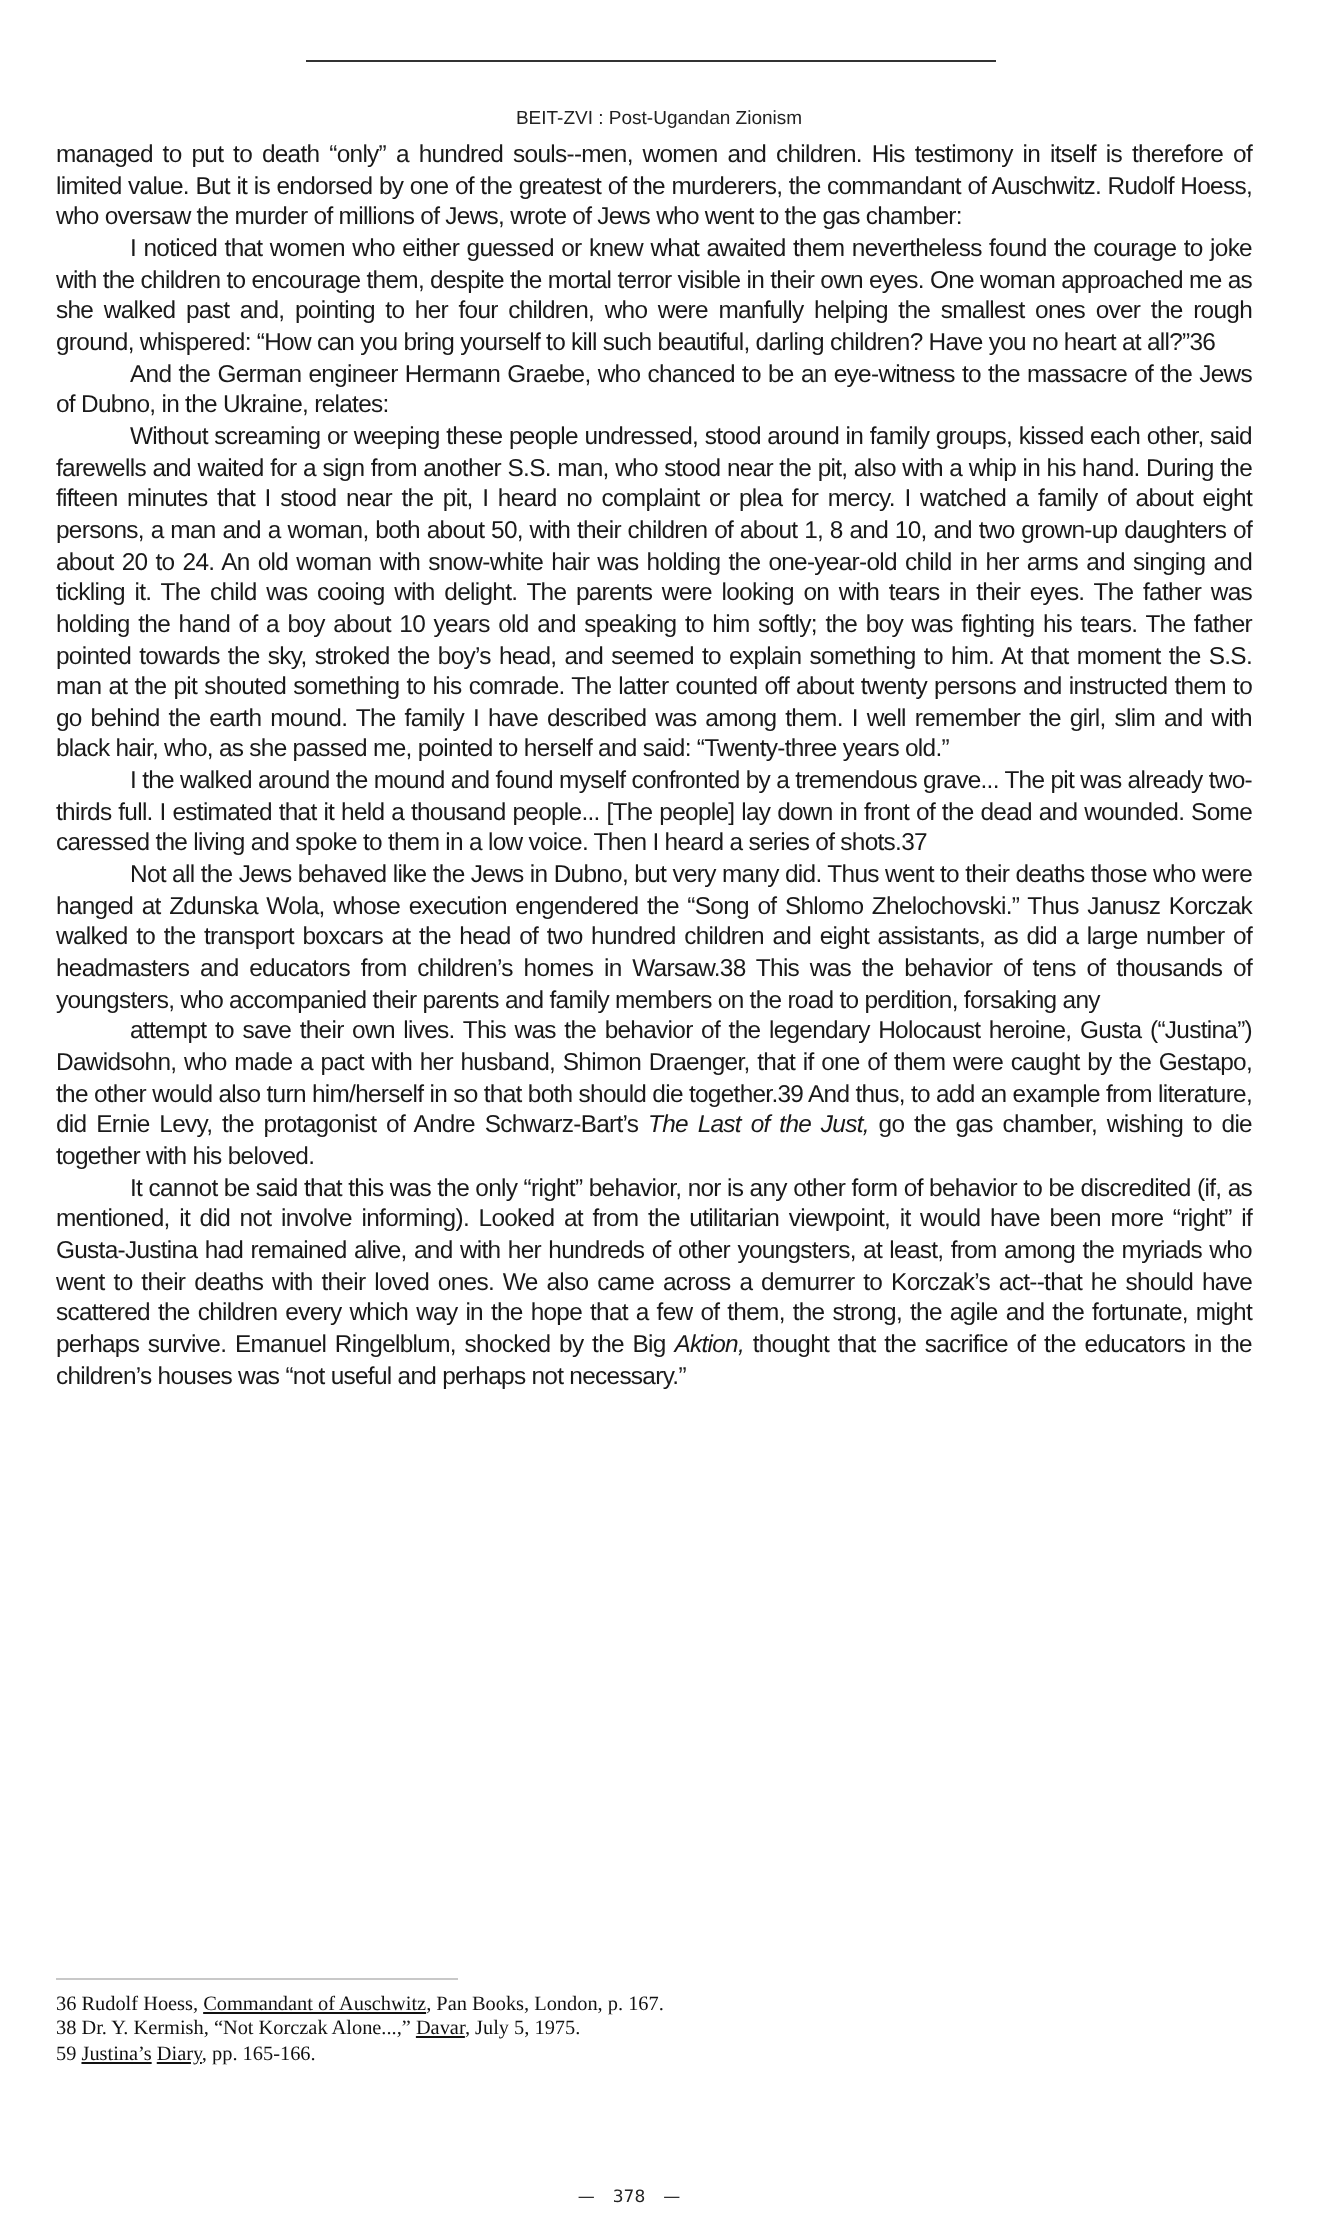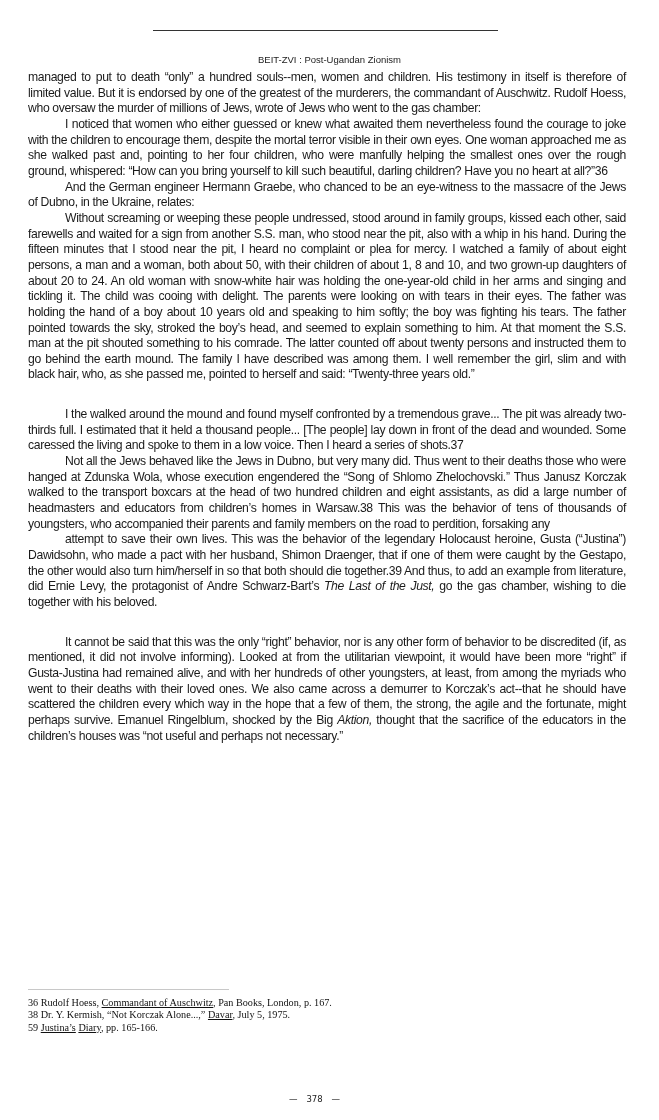--- a/index.html
+++ b/index.html
@@ -4,21 +4,21 @@
 <style>
   html, body { margin: 0; padding: 0; background: #ffffff; }
   body { width: 659px; height: 1120px; position: relative; overflow: hidden; color: #1a1a1a; }
   .header { position: absolute; top: 14px; left: 0; width: 659px; text-align: center;
     font-family: Liberation Sans, sans-serif; font-size: 9.5px; color: #222; margin-top: 40px; }
   .header-rule { position: absolute; top: 30px; left: 153px; width: 345px; height: 0; border-top: 1px solid #333; }
   .body-text { position: absolute; top: 70px; left: 28px; width: 598px;
     font-family: Liberation Sans, sans-serif; font-size: 12.2px; line-height: 15.65px;
     letter-spacing: -0.35px; word-spacing: 0px; }
   .body-text p { margin: 0; text-align: justify; text-align-last: left; }
-  .body-text p.indent { text-indent: 37px; margin-top: 24px; }
+  .body-text p.indent { text-indent: 37px; }
   .body-text p.gap { margin-top: 0; }
   .body-text i { font-style: italic; }
   .fn-rule { position: absolute; top: 989px; left: 28px; width: 201px; height: 0; border-top: 1px solid #c8c8c8; }
   .footnotes { position: absolute; top: 997px; left: 28px; width: 330px;
     font-family: "Liberation Serif", serif; font-size: 10.2px; line-height: 12.4px; color: #111; }
   .footnotes .fn { margin: 0; }
   .footnotes u { }
   .page-number { position: absolute; top: 1094px; left: 0; width: 629px; text-align: center;
     font-family: "DejaVu Sans", sans-serif; font-size: 8.5px; color: #222; }
   .page-number .dash { display: inline-block; margin: 0 9px; }

